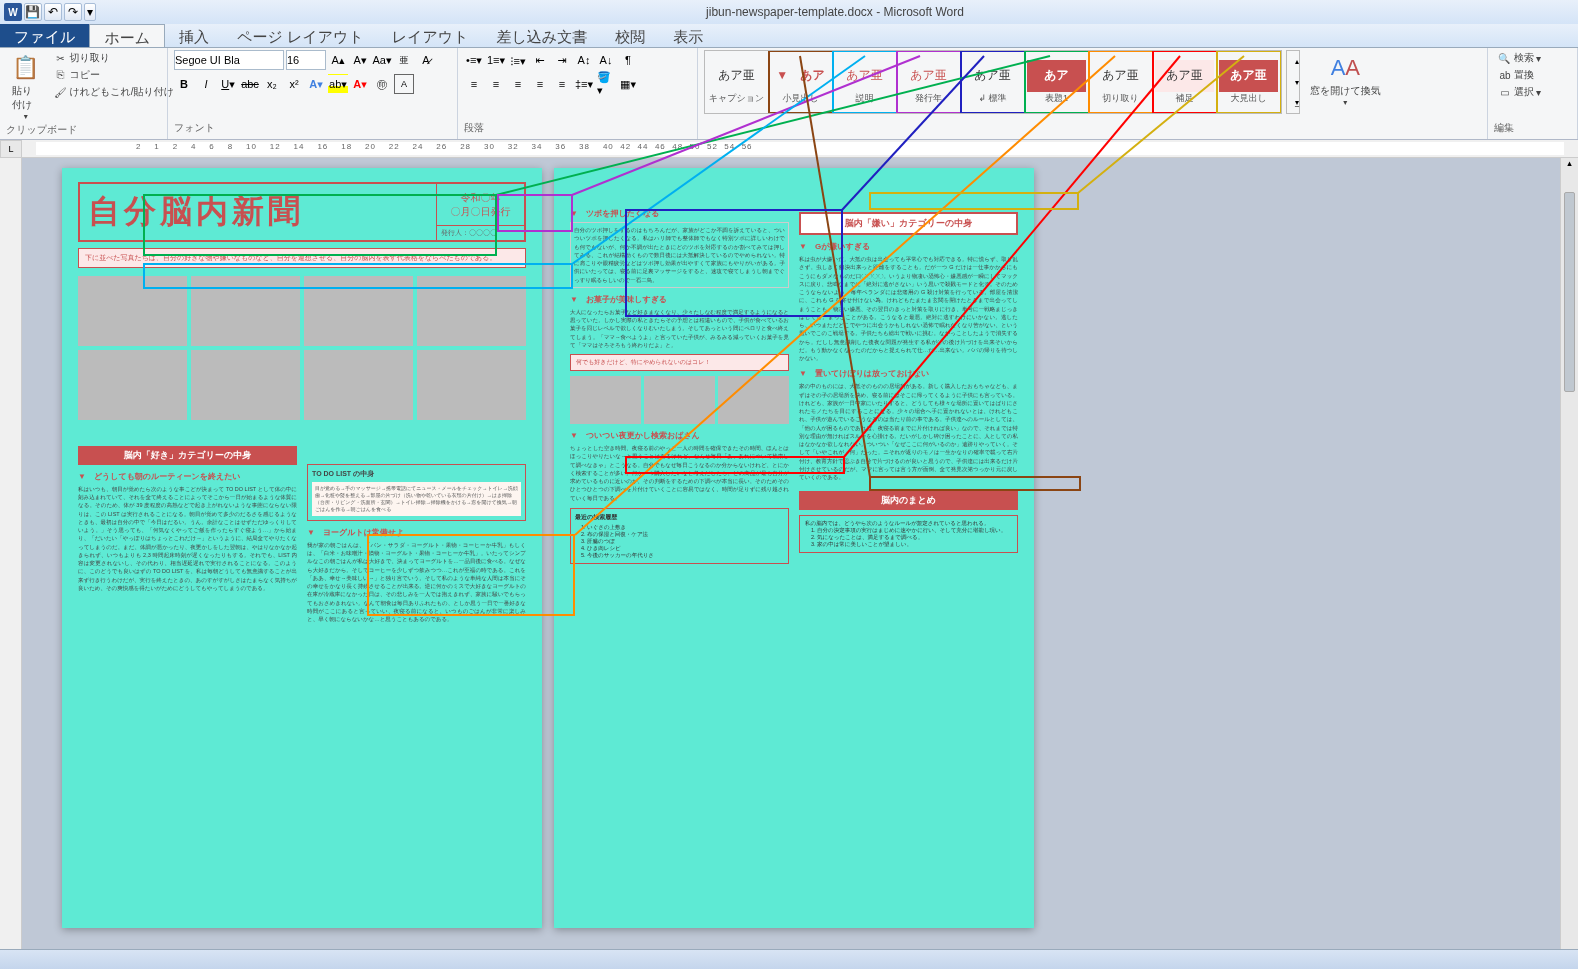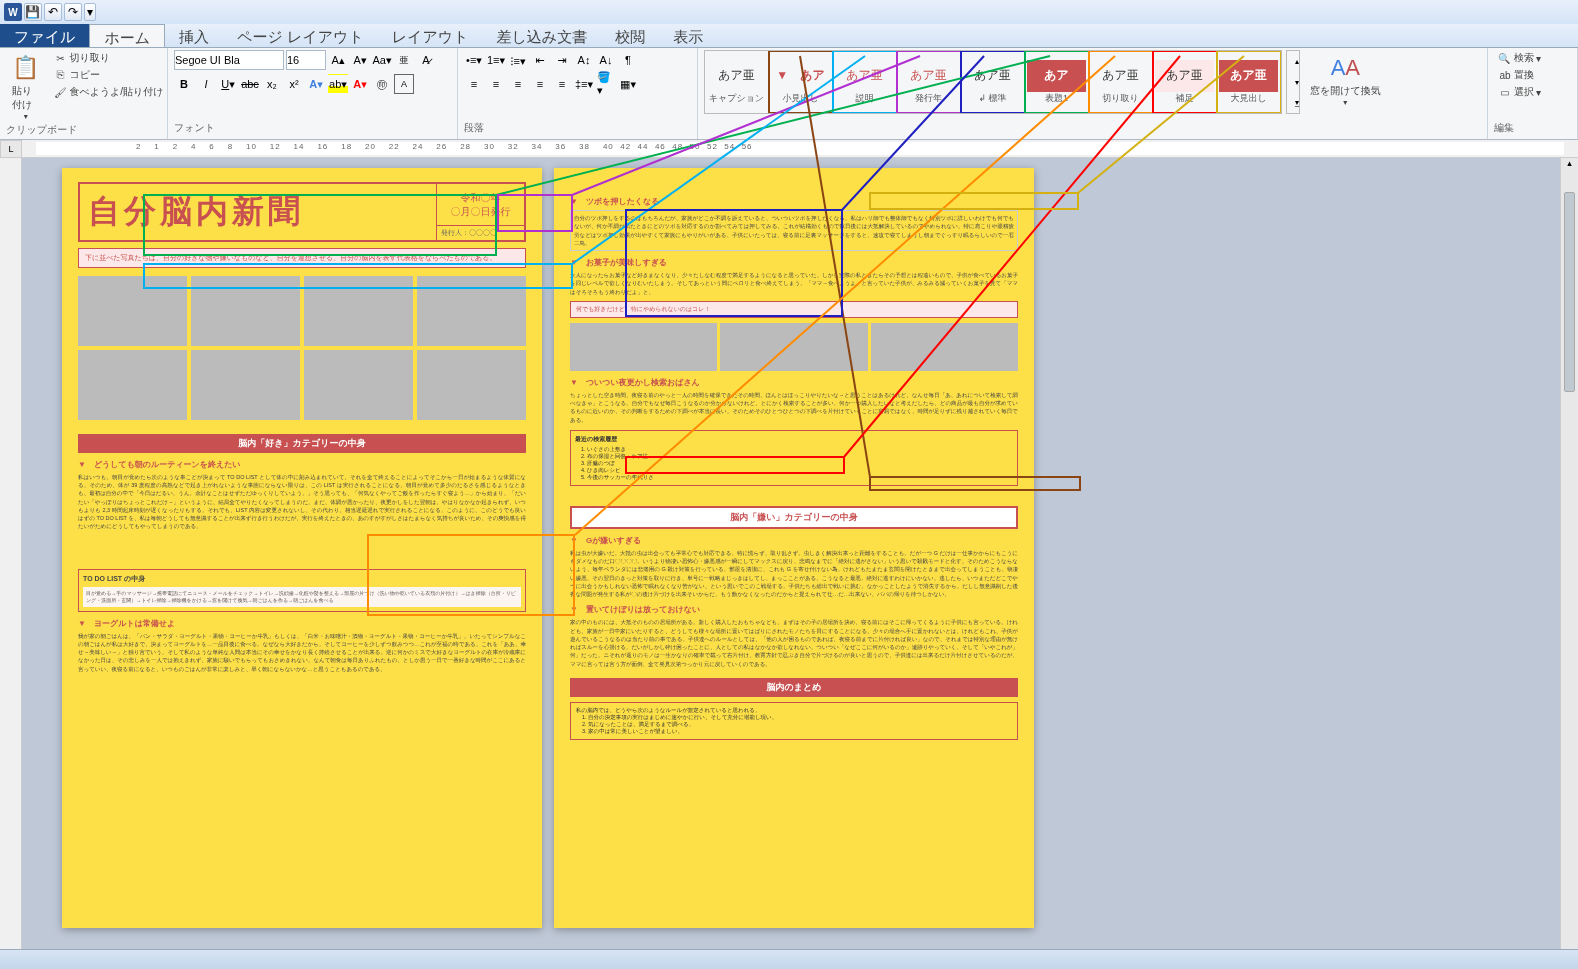--- a/index.html
+++ b/index.html
@@ -45,21 +45,21 @@
 .ruler-corner { width: 22px; height: 18px; background: #e8e8e8; border: 1px solid #ccc; position: absolute; font-size: 9px; display: flex; align-items: center; justify-content: center; }
 .ruler-h-inner { flex: 1; background: #fff; margin: 2px 14px; position: relative; font-size: 8px; color: #666; }
 .ruler-v { width: 22px; background: #f0f0f0; border-right: 1px solid #ccc; }
 
 
 .doc-area { display: flex; height: calc(969px - 24px - 24px - 92px - 18px - 20px); }
 .doc-scroll { flex: 1; background: #bfc8d6; overflow: auto; display: flex; gap: 12px; padding: 10px 40px; }
 .scrollbar-v { width: 18px; background: #e8e8e8; border-left: 1px solid #ccc; }
 .scrollbar-v .thumb { background: #c0c8d0; margin: 18px 3px; height: 200px; border-radius: 2px; border: 1px solid #aaa; }
 
-.page { width: 480px; height: 760px; background: #fde047; box-shadow: 0 2px 8px rgba(0,0,0,0.3); padding: 14px 16px; font-size: 6px; color: #333; flex-shrink: 0; position: relative; }
+.page { width: 480px; height: 760px; background: #5eead4; box-shadow: 0 2px 8px rgba(0,0,0,0.3); padding: 14px 16px; font-size: 6px; color: #333; flex-shrink: 0; position: relative; }
 .page2 { padding-top: 18px; }
 
 .news-header { display: flex; gap: 6px; border: 2px solid #c85050; }
 .news-title { flex: 1; font-size: 32px; font-weight: bold; color: #c85050; padding: 6px 8px; letter-spacing: 4px; }
 .news-date-box { width: 88px; border-left: 1px solid #c85050; display: flex; flex-direction: column; }
 .news-date { flex: 1; display: flex; align-items: center; justify-content: center; font-size: 10px; color: #c85050; text-align: center; padding: 4px; }
 .news-issuer { border-top: 1px solid #c85050; font-size: 7px; padding: 2px 4px; color: #666; }
 
 .news-desc { background: #fce8e8; border: 1px solid #c85050; padding: 4px 6px; margin-top: 6px; font-size: 7px; color: #c85050; line-height: 1.4; }
 
@@ -67,21 +67,21 @@
 .photo-ph { background: #bbb; height: 70px; }
 
 .cat-header { background: #c85050; color: #fff; font-size: 9px; font-weight: bold; padding: 3px 8px; margin-top: 10px; text-align: center; }
 .cat-header.outline { background: #fff; color: #c85050; border: 2px solid #c85050; }
 
 .section-h { color: #c85050; font-size: 8px; font-weight: bold; margin: 6px 0 3px; }
 .section-h::before { content: '▼　'; }
 
 .body-text { font-size: 5.5px; line-height: 1.5; color: #444; text-align: justify; }
 
-.two-col { display: flex; gap: 10px; margin-top: 4px; flex-direction: column; }
+.two-col { display: flex; gap: 10px; margin-top: 16px; }
 .col { flex: 1; }
 
 .todo-box { border: 1px solid #c85050; padding: 4px; margin-top: 4px; }
 .todo-title { font-size: 7px; font-weight: bold; color: #444; margin-bottom: 3px; }
 .todo-content { font-size: 5px; line-height: 1.4; color: #555; background: #fdf5f0; padding: 3px; }
 
 .highlight-box { background: #fce8e8; border: 1px solid #c85050; padding: 3px 5px; margin: 5px 0; font-size: 6px; color: #c85050; }
 .small-photos { display: flex; gap: 3px; margin-top: 3px; }
 .small-photos .ph { flex: 1; height: 48px; background: #bbb; }
 
@@ -100,20 +100,21 @@
 <body>
 
 <div class="titlebar">
   <div class="qat">
     <div class="word-icon">W</div>
     <div class="qat-btn">💾</div>
     <div class="qat-btn">↶</div>
     <div class="qat-btn">↷</div>
     <div class="qat-btn" style="width:12px">▾</div>
   </div>
+  <div class="title">jibun-newspaper-template.docx - Microsoft Word</div>
 </div>
 
 <div class="ribbon-tabs">
   <div class="tab file">ファイル</div>
   <div class="tab active">ホーム</div>
   <div class="tab">挿入</div>
   <div class="tab">ページ レイアウト</div>
   <div class="tab">レイアウト</div>
   <div class="tab">差し込み文書</div>
   <div class="tab">校閲</div>
@@ -133,21 +134,21 @@
         <div class="small-btn">
             <span class="i">✂</span>
             <span>切り取り</span>
           </div>
         <div class="small-btn">
             <span class="i">⎘</span>
             <span>コピー</span>
           </div>
         <div class="small-btn">
             <span class="i">🖌</span>
-            <span>食べようよ/貼り付け</span>
+            <span>けれどもこれ/貼り付け</span>
           </div>
       </div>
     </div>
     <div class="group-label">クリップボード</div>
   </div>
 
   <div class="group" style="width:290px">
     <div class="group-body" style="flex-direction:column;gap:4px">
       <div class="font-row">
         <input class="font-select" style="width: 110px;" value="Segoe UI Bla">

